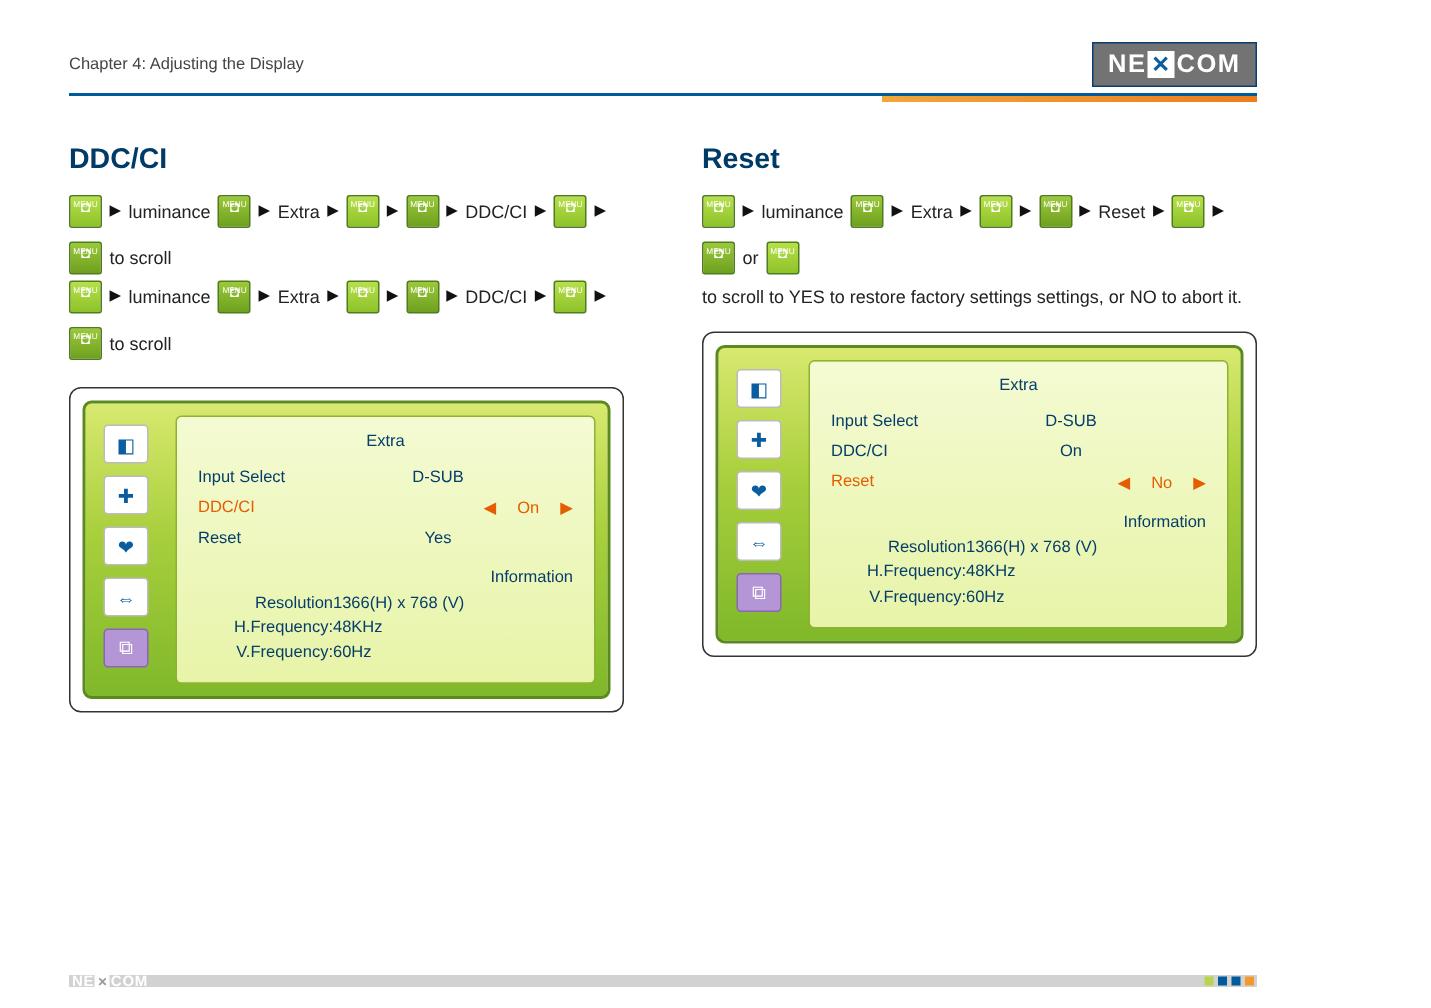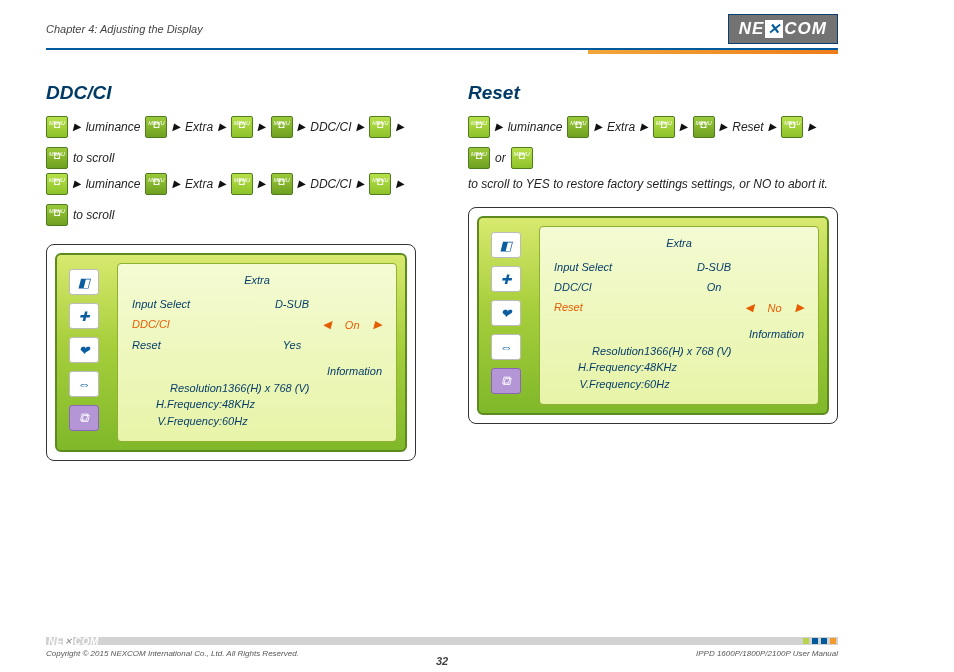--- a/index.html
+++ b/index.html
@@ -1,17 +1,17 @@
 <!DOCTYPE html>
 <html><head>
 <meta charset="utf-8">
 <style>
   *{box-sizing:border-box;margin:0;padding:0;}
   html,body{width:954px;height:672px;font-family:Arial,Helvetica,sans-serif;background:#fff;color:#222;}
-  .page{width:884px;height:672px;position:relative;padding:0 46px;font-style:italic;}
+  .page{width:884px;height:672px;position:relative;padding:14px 46px;}
   .top-bar{display:flex;justify-content:space-between;align-items:center;padding-top:14px;}
   .chapter{font-size:11px;color:#444;}
   .logo-box{background:#737373;border:1px solid #083f6e;padding:4px 10px 4px 10px;display:flex;align-items:center;}
   .logo-text{font-family:"Arial Black",Arial,sans-serif;font-weight:900;color:#fff;font-size:17px;letter-spacing:1px;}
   .logo-x{display:inline-flex;align-items:center;justify-content:center;background:#fff;color:#0a5ea0;width:18px;height:18px;font-weight:900;font-size:15px;border-radius:0;margin:0 1px;}
   .top-rule{height:2px;background:#005a9c;margin-top:4px;}
   .top-orange{display:flex;justify-content:flex-end;}
   .top-orange>div{height:4px;width:250px;background:linear-gradient(to right,#f2a63a,#ef7c1a);}
   .columns{display:flex;gap:52px;margin-top:28px;}
   .col{flex:1;}
@@ -305,22 +305,15 @@
             <span class="t">COM</span>
       </span>
     </div>
     <div class="bb-right">
       <div class="sq a"></div>
           <div class="sq b"></div>
           <div class="sq b"></div>
           <div class="sq c"></div>
     </div>
   </div>
-  <div style="position:relative;">
-    <div class="page-num">32</div>
-    <div class="foot-text">
-      <span>Copyright © 2015 NEXCOM International Co., Ltd. All Rights Reserved.</span>
-      <span>IPPD 1600P/1800P/2100P User Manual</span>
-    </div>
-  </div>
 </div>
 
 </div>
 
 </body></html>

